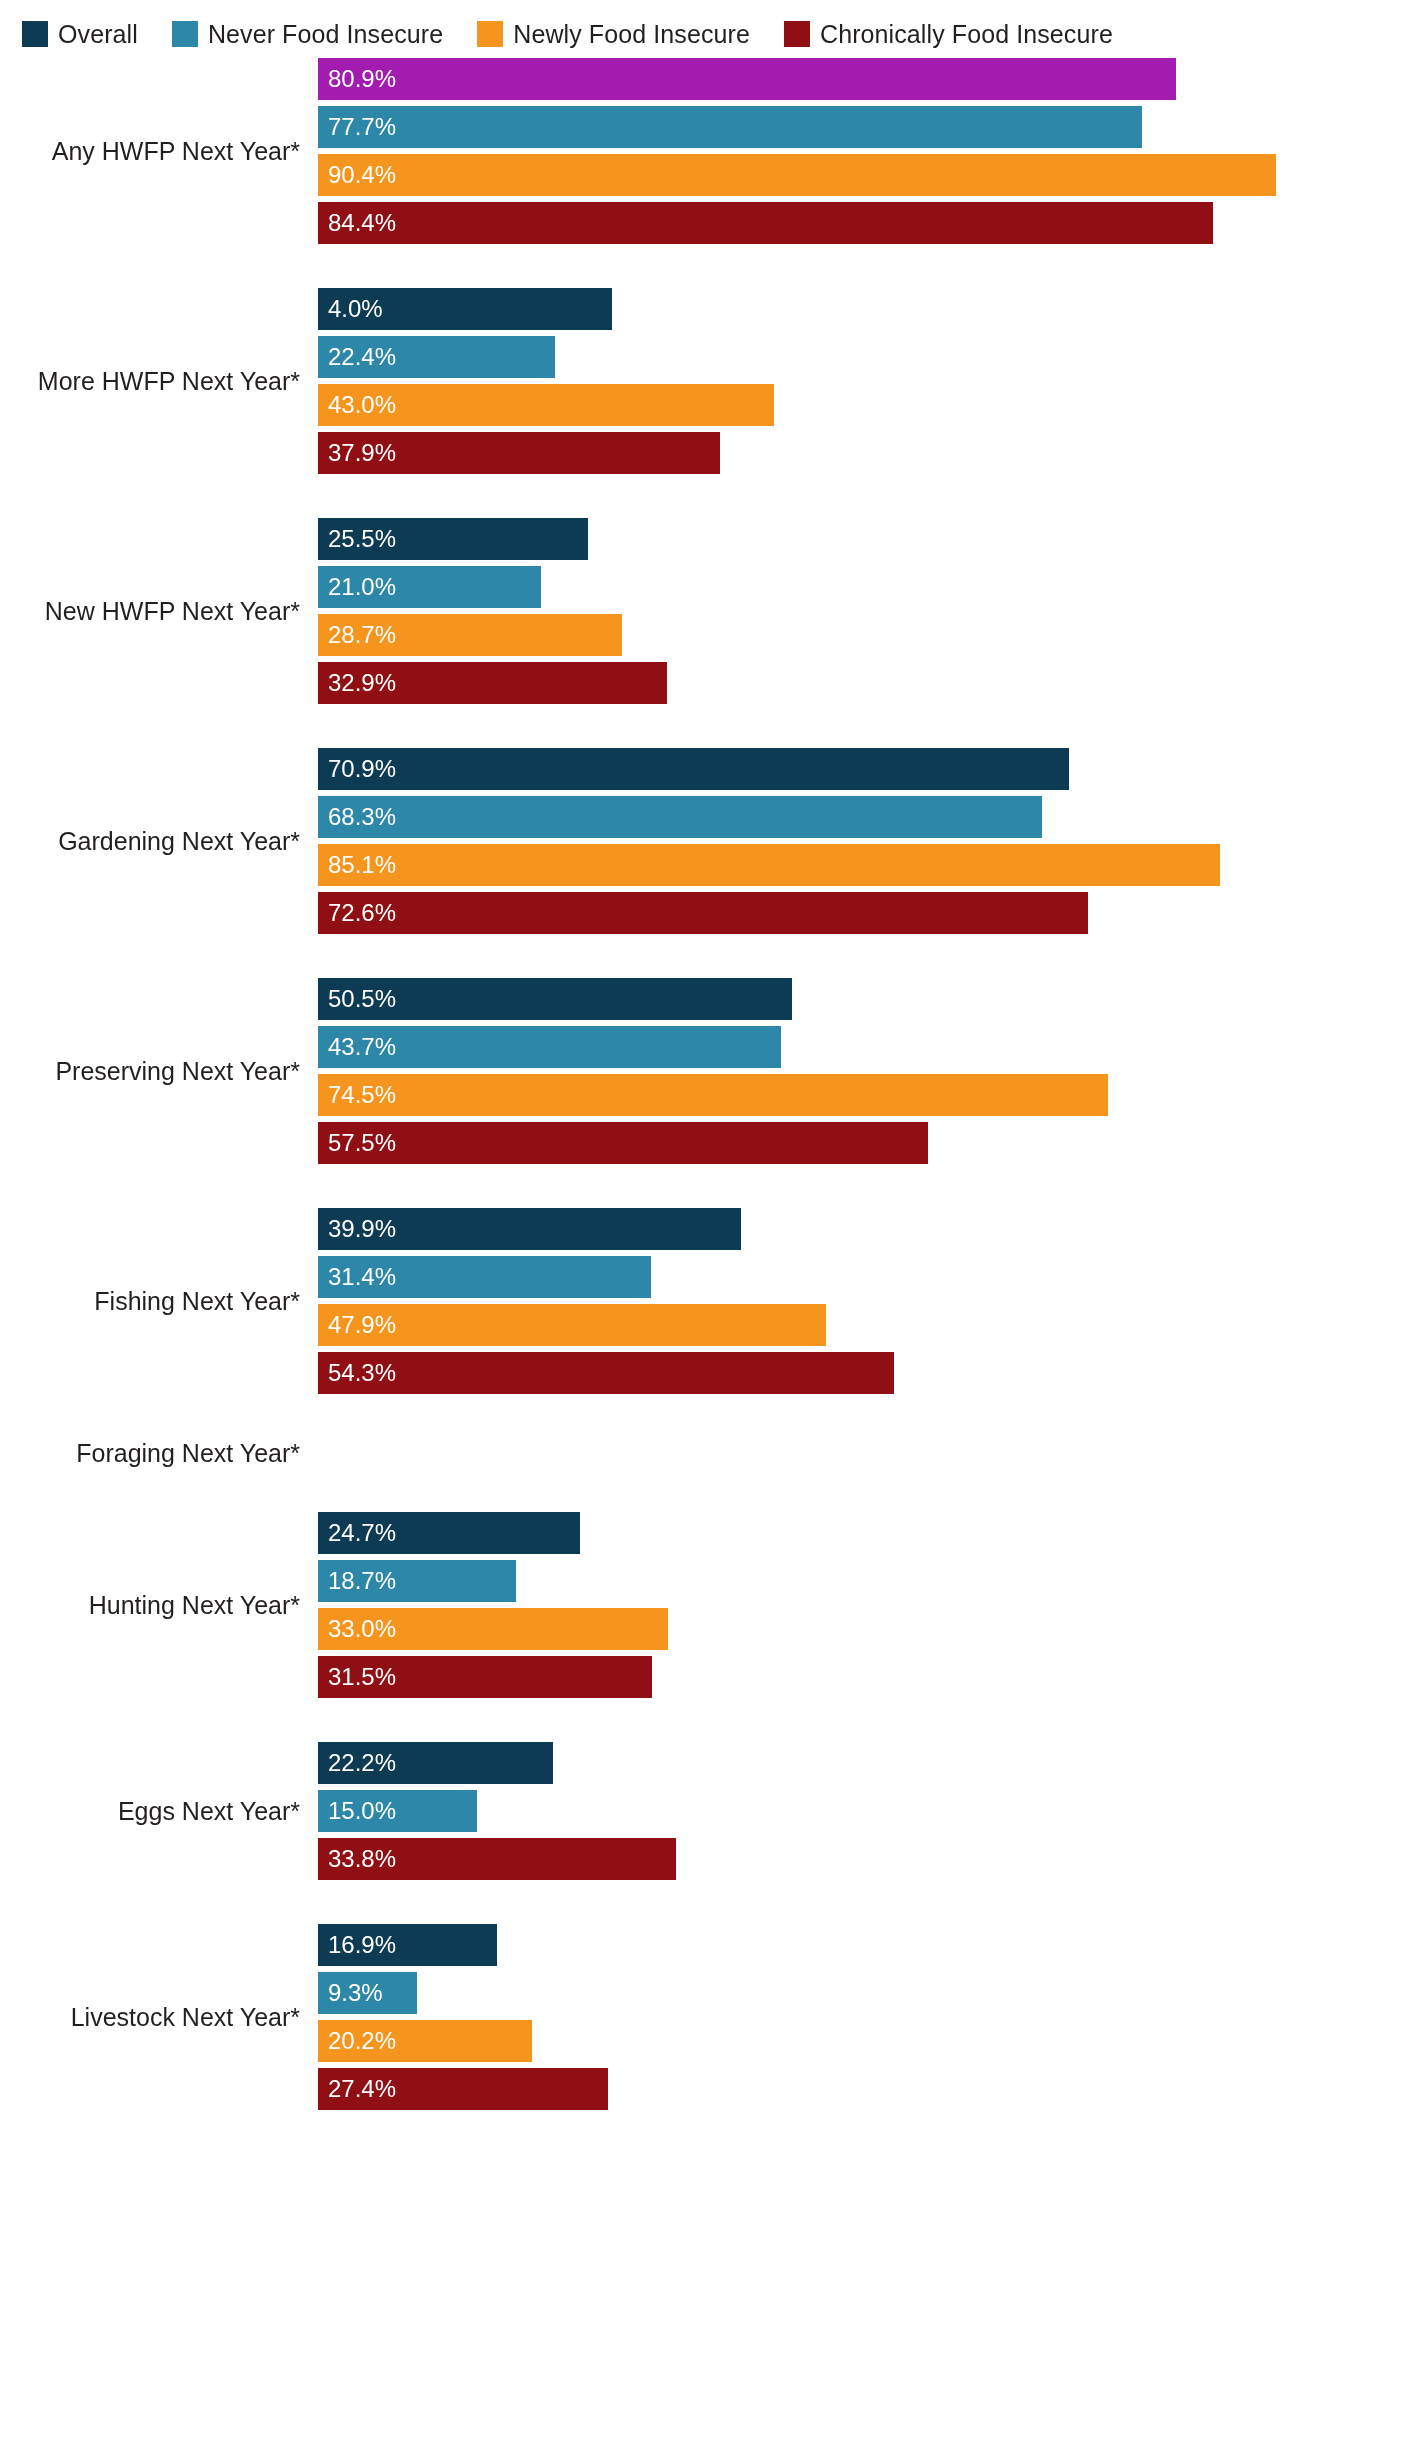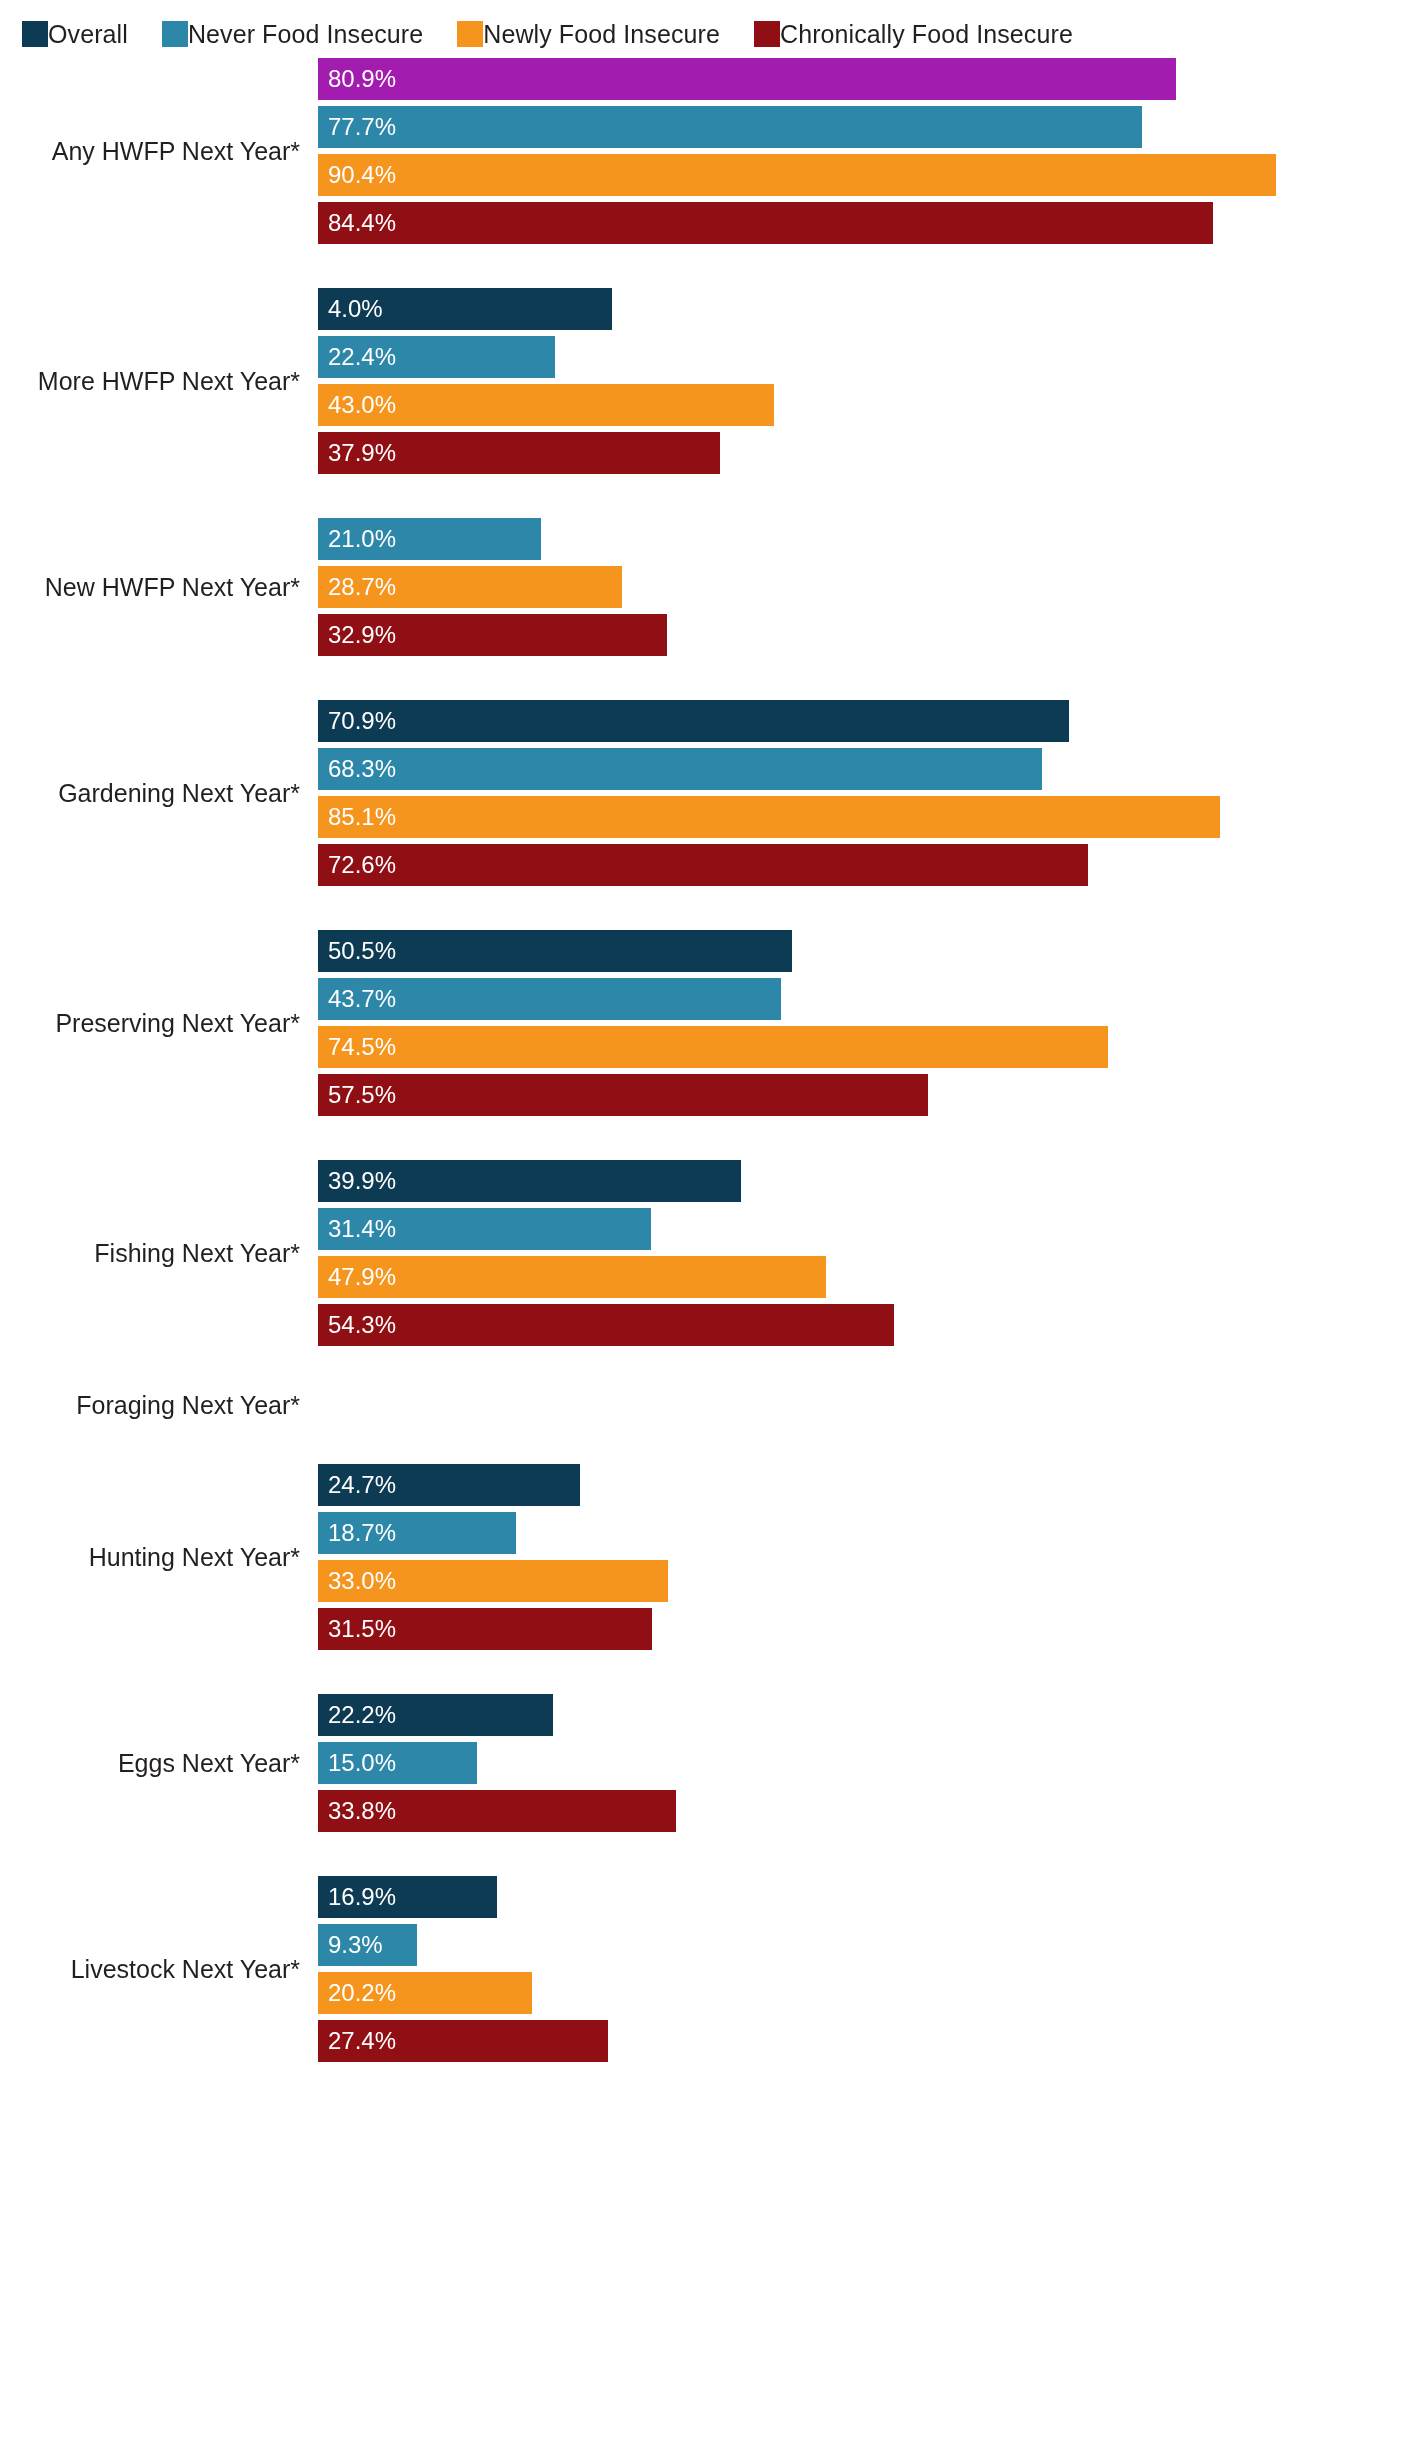--- a/index.html
+++ b/index.html
@@ -26,20 +26,21 @@
     display: flex;
     align-items: center;
     gap: 34px;
     padding: 22px 0 0 22px;
     height: 46px;
     box-sizing: border-box;
   }
   .legend-item {
     display: flex;
     align-items: center;
+    gap: 10px;
     white-space: nowrap;
   }
   .legend-swatch {
     width: 26px;
     height: 26px;
     display: inline-block;
     flex: 0 0 auto;
   }
   .legend-label {
     font-size: 25px;
@@ -173,20 +174,25 @@
               <span class="bar-value">37.9%</span>
             </div>
           </div>
         </div>
       </div>
       <div class="group-gap"></div>
       <div class="group">
         <div class="group-label">New HWFP Next Year*</div>
         <div class="bars">
           <div class="bar-row">
+            <div class="bar" title="Overall" style="background: rgb(13, 59, 83); width: 270.3px;">
+              <span class="bar-value">25.5%</span>
+            </div>
+          </div>
+          <div class="bar-row">
             <div class="bar" title="Never Food Insecure" style="background: rgb(45, 135, 168); width: 222.6px;">
               <span class="bar-value">21.0%</span>
             </div>
           </div>
           <div class="bar-row">
             <div class="bar" title="Newly Food Insecure" style="background: rgb(246, 149, 30); width: 304.22px;">
               <span class="bar-value">28.7%</span>
             </div>
           </div>
           <div class="bar-row">

